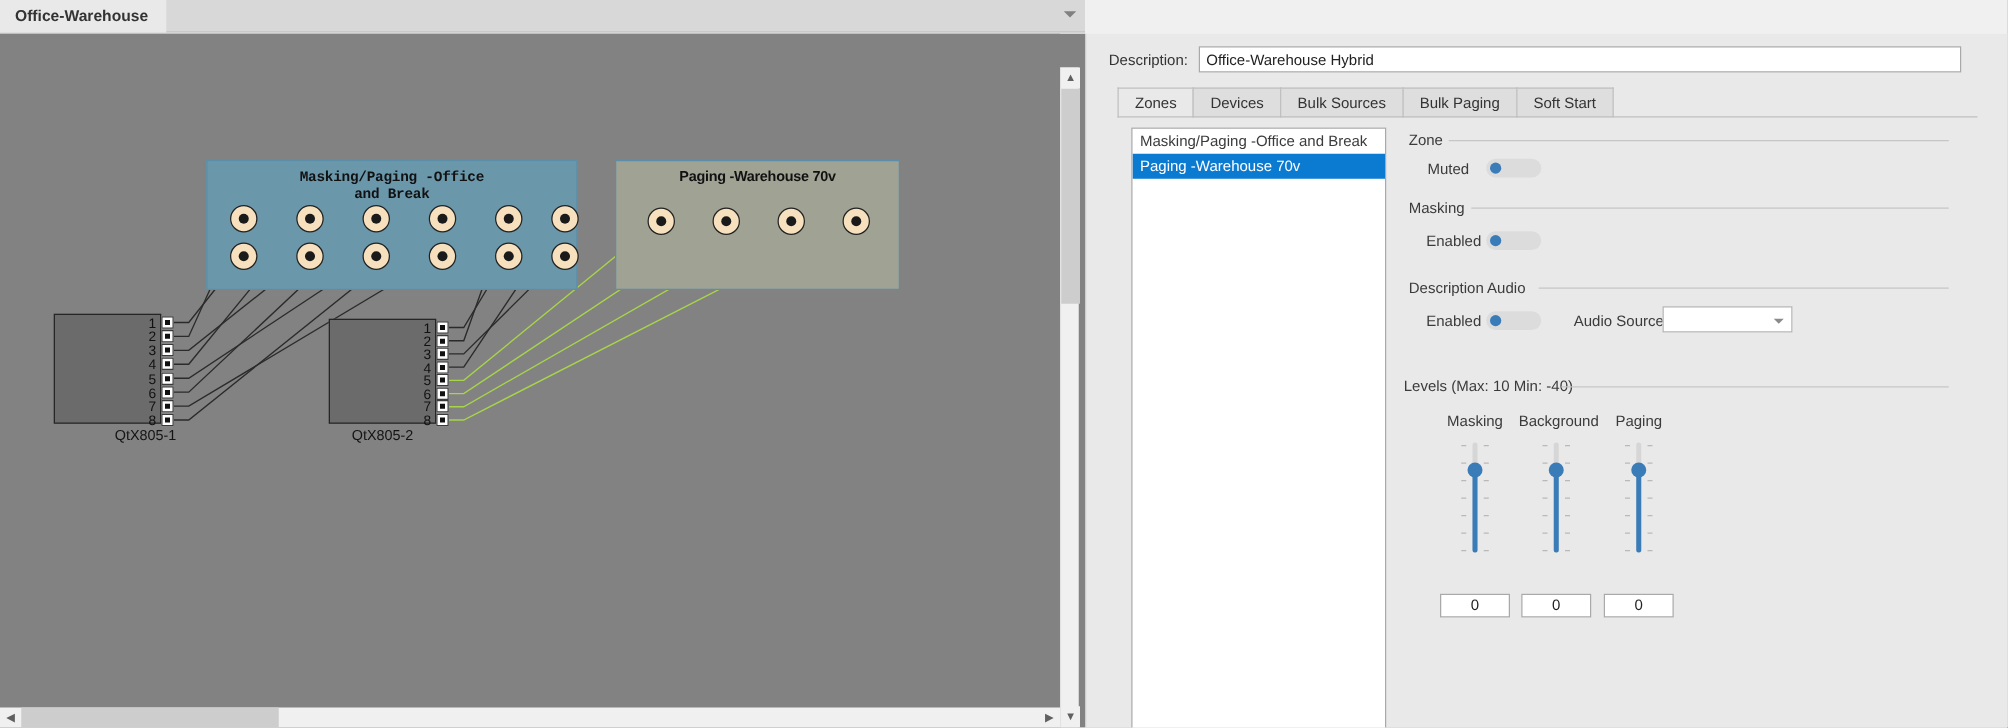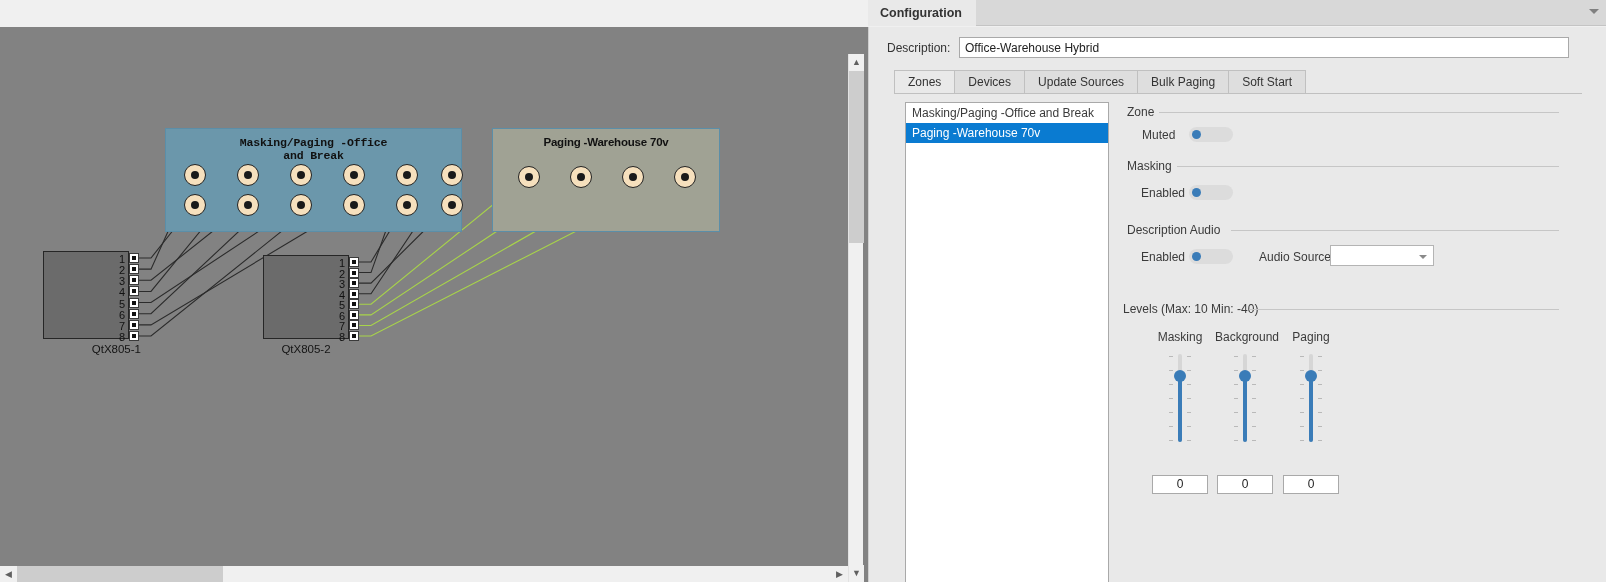--- a/index.html
+++ b/index.html
@@ -226,20 +226,24 @@
   }
   svg.wires { position: absolute; left: 0; top: 0; pointer-events: none; }
 </style>
 </head>
 <body>
 
 <div id="root">
 
   <div id="left-pane">
 
+    <div class="tabstrip">
+      <div class="tab-btn">Office-Warehouse</div>
+      <div class="strip-chevron"></div>
+    </div>
 
     <div id="canvas-wrap">
       <div id="canvas">
         <svg class="wires" width="848" height="528">
           <g id="wire-group">
               <polyline points="139,231 151,231 194,177" fill="none" stroke="#2b2b2b" stroke-width="1.1"></polyline>
               <polyline points="139,242.14285714285714 151,242.14285714285714 194,147" fill="none" stroke="#2b2b2b" stroke-width="1.1"></polyline>
               <polyline points="139,253.28571428571428 151,253.28571428571428 247,177" fill="none" stroke="#2b2b2b" stroke-width="1.1"></polyline>
               <polyline points="139,264.42857142857144 151,264.42857142857144 247,147" fill="none" stroke="#2b2b2b" stroke-width="1.1"></polyline>
               <polyline points="139,275.57142857142856 151,275.57142857142856 300,177" fill="none" stroke="#2b2b2b" stroke-width="1.1"></polyline>
@@ -329,36 +333,32 @@
       <div class="hscroll">
         <div class="hsb-arrow" style="left:0">◀</div>
         <div class="thumb"></div>
         <div class="hsb-arrow" style="left:831px">▶</div>
       </div>
     </div>
   </div>
 
   <div id="right-pane">
 
-    <div class="tabstrip right-strip">
-      <div class="tab-btn">Configuration</div>
-      <div class="strip-chevron"></div>
-    </div>
 
     <div id="cfg-body">
 
       <div class="desc-row">
         <div class="desc-label">Description:</div>
         <input class="desc-input" type="text" value="Office-Warehouse Hybrid" style="">
       </div>
 
       <div class="inner-tabs" id="inner-tabs">
           <div class="inner-tab active"><span>Zones</span></div>
           <div class="inner-tab"><span>Devices</span></div>
-          <div class="inner-tab"><span>Update Sources</span></div>
+          <div class="inner-tab"><span>Bulk Sources</span></div>
           <div class="inner-tab"><span>Bulk Paging</span></div>
           <div class="inner-tab"><span>Soft Start</span></div>
         </div>
       <div class="tab-underline"></div>
 
       <div class="zone-list" id="zone-list">
           <div class="zone-item">Masking/Paging -Office and Break</div>
           <div class="zone-item selected">Paging -Warehouse 70v</div>
         </div>
 

